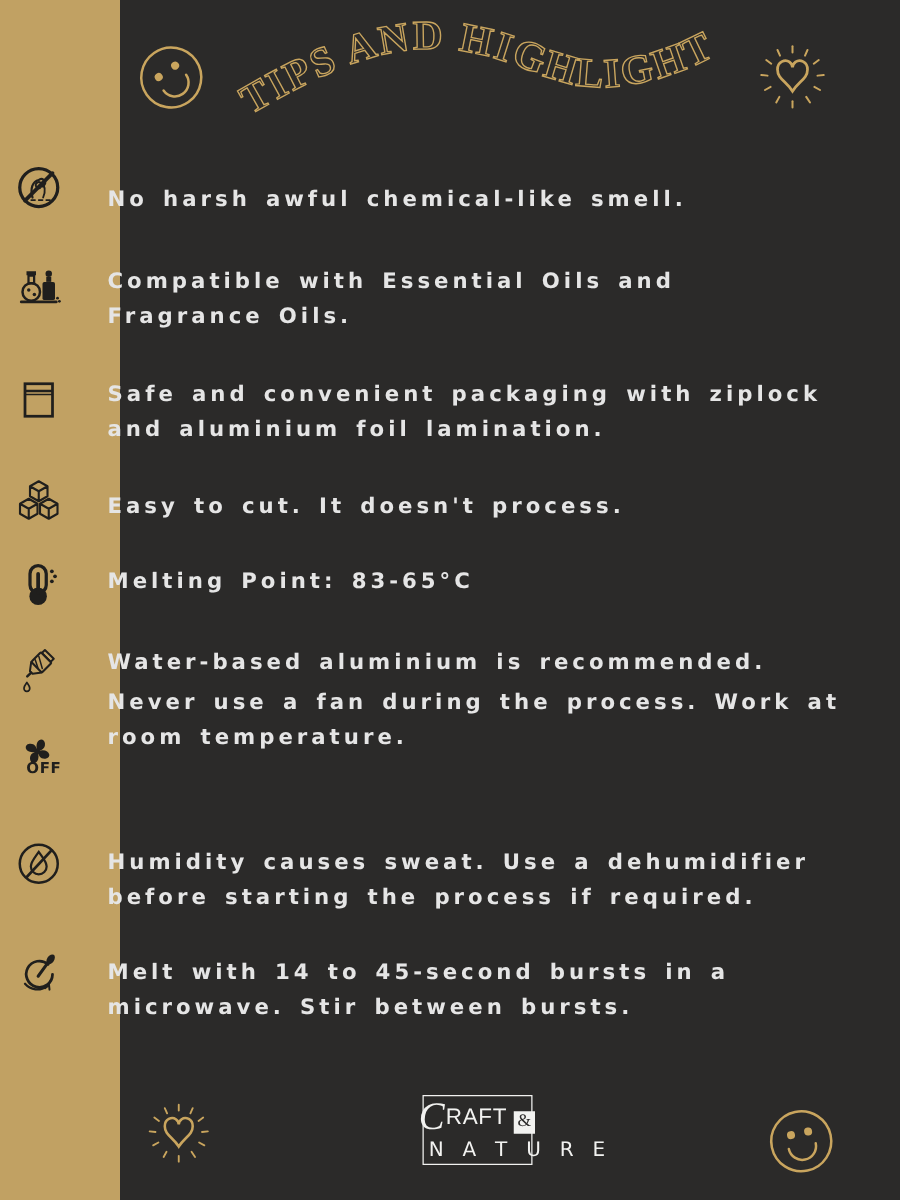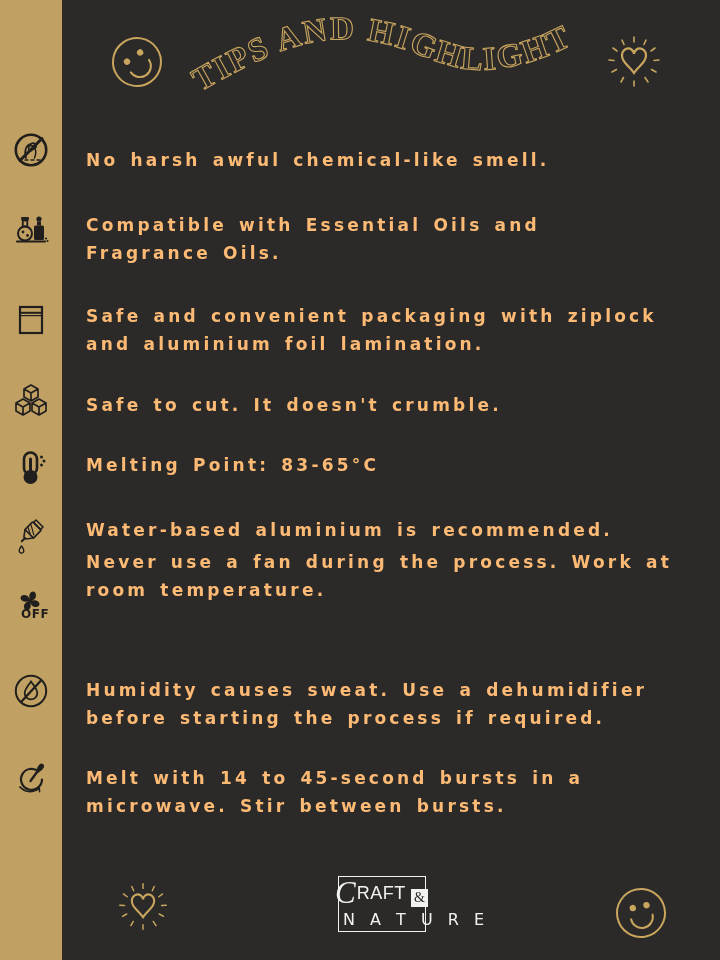--- a/index.html
+++ b/index.html
@@ -4,39 +4,40 @@
 <style>
   html,body{margin:0;padding:0;}
   body{
     width:720px;height:960px;position:relative;overflow:hidden;
     background:#2b2a29;
     font-family:"DejaVu Sans","Liberation Sans",sans-serif;
   }
   .sidebar{
     position:absolute;left:0;top:0;width:62px;height:960px;
     background:#c1a163;
+    padding-left:34px;
   }
   .side-icon{position:absolute;width:40px;height:40px;left:11px;}
   .side-icon svg{width:100%;height:100%;display:block;}
   .fan-wrap{position:absolute;left:11px;width:44px;height:50px;}
   .fan-wrap svg{width:34px;height:34px;display:block;margin-left:2px;}
   .fan-off-label{
     position:absolute;left:10px;top:23px;
     font-size:12px;font-weight:bold;color:#201f1d;letter-spacing:0.5px;
   }
   .header-doodle{position:absolute;}
   .title-svg{position:absolute;left:178px;top:8px;width:424px;height:112px;}
   .title-svg text{
     font-family:"Liberation Serif","DejaVu Serif",serif;
     font-weight:bold;font-size:33px;letter-spacing:2px;
     fill:none;stroke:#c9a55e;stroke-width:1.1;
   }
   .tip-text{
     position:absolute;left:86px;width:625px;
-    color:#fdba74;font-size:17px;font-weight:bold;
+    color:#e5e5e5;font-size:17px;font-weight:bold;
     letter-spacing:3.2px;word-spacing:3px;line-height:28px;
     white-space:pre-line;
   }
   .footer-logo{
     position:absolute;left:338px;top:876px;width:86px;height:54px;
     border:1.5px solid #f2f2f0;color:#f2f2f0;
   }
   .logo-top{position:absolute;left:0px;top:1px;width:100%;height:30px;white-space:nowrap;}
   .logo-c{
     font-family:"Liberation Serif","DejaVu Serif",serif;font-style:italic;
@@ -199,21 +200,21 @@
       <line x1="17" y1="7" x2="19" y2="11.5"></line>
     </g>
   </svg>
 </div>
 
 <div class="tip-text" style="top:146px">No harsh awful chemical-like smell.</div>
 <div class="tip-text" style="top:211px">Compatible with Essential Oils and
 Fragrance Oils.</div>
 <div class="tip-text" style="top:302px">Safe and convenient packaging with ziplock
 and aluminium foil lamination.</div>
-<div class="tip-text" style="top:391px">Safe to cut. It doesn't crumble.</div>
+<div class="tip-text" style="top:391px">Easy to cut. It doesn't process.</div>
 <div class="tip-text" style="top:451px">Melting Point: 83-65°C</div>
 <div class="tip-text" style="top:516px">Water-based aluminium is recommended.</div>
 <div class="tip-text" style="top:548px">Never use a fan during the process. Work at
 room temperature.</div>
 <div class="tip-text" style="top:676px">Humidity causes sweat. Use a dehumidifier
 before starting the process if required.</div>
 <div class="tip-text" style="top:764px">Melt with 14 to 45-second bursts in a
 microwave. Stir between bursts.</div>
 
 <div class="header-doodle doodle" style="left:116px;top:880px">

